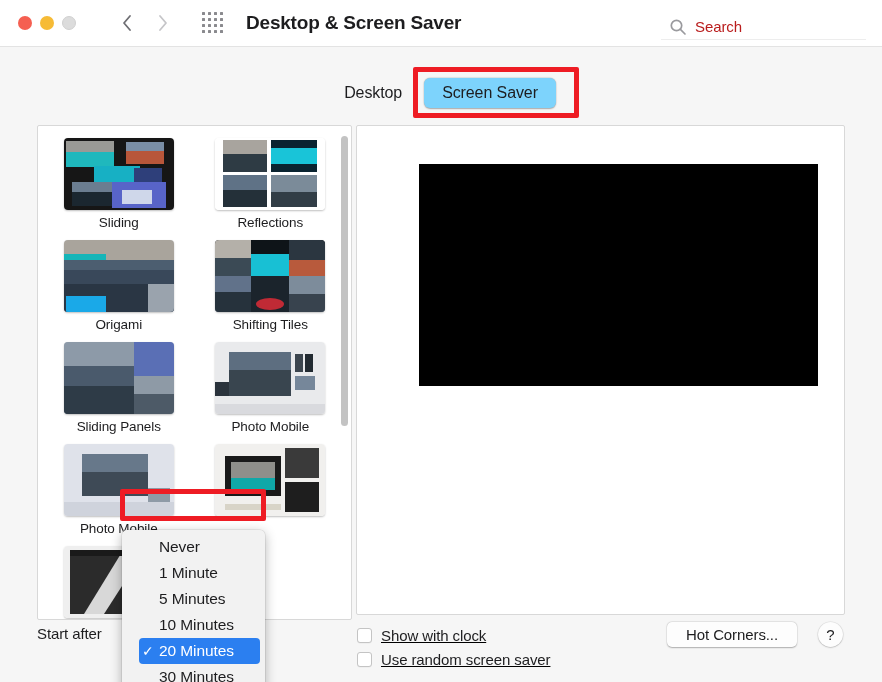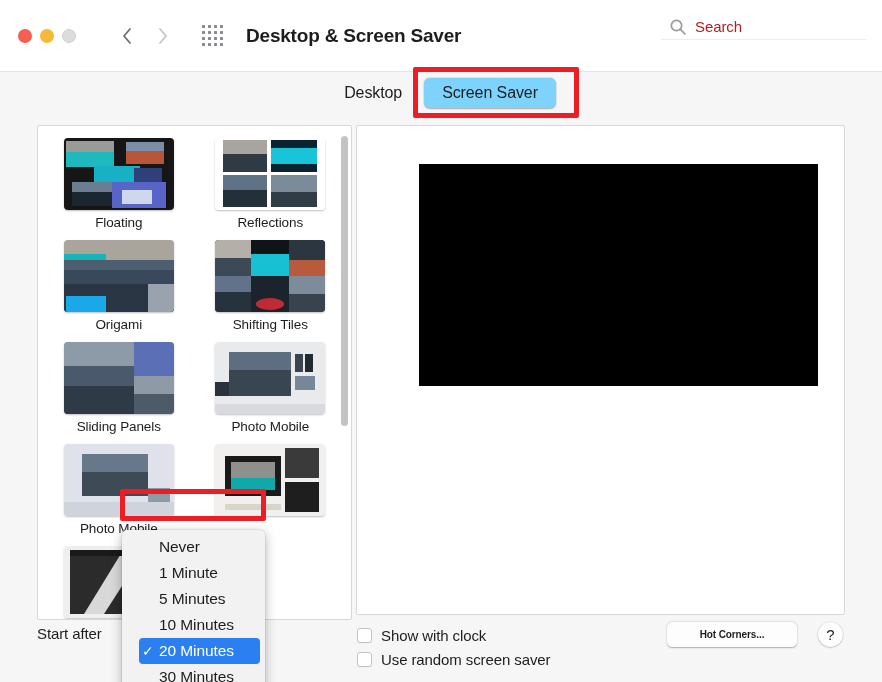--- a/index.html
+++ b/index.html
@@ -19,21 +19,21 @@
     height: 682px;
     background: #f6f6f6;
     overflow: hidden;
   }
 
   
   .titlebar {
     position: absolute;
     top: 0; left: 0;
     width: 882px;
-    height: 72px;
+    height: 47px;
     background: #ffffff;
     border-bottom: 1px solid #e3e3e3;
     display: flex;
     align-items: center;
   }
 
   .traffic-lights {
     display: flex;
     align-items: center;
     gap: 8px;
@@ -220,21 +220,21 @@
     position: absolute;
     left: 37px; top: 625px;
     font-size: 15px;
     color: #1d1d1f;
     letter-spacing: -0.1px;
     text-align: center;
   }
 
   .checks {
     position: absolute;
-    left: 357px; top: 623px;
+    left: 357px; top: 623px; text-decoration: underline;
   }
   .check-row {
     display: flex;
     align-items: center;
     height: 24px;
   }
   .checkbox {
     width: 15px; height: 15px;
     background: #ffffff;
     border: 1px solid #c4c4c4;
@@ -251,24 +251,23 @@
   .hot-corners-btn {
     position: absolute;
     left: 667px; top: 622px;
     width: 130px; height: 25px;
     background: #fdfdfd;
     border-radius: 5px;
     box-shadow: 0 0.5px 1.5px rgba(0,0,0,0.28), 0 0 0 0.5px rgba(0,0,0,0.06);
     display: flex;
     align-items: center;
     justify-content: center;
-    font-size: 10px;
+    font-size: 15px;
     color: #1d1d1f;
     letter-spacing: -0.1px;
-    font-weight: bold;
   }
   .help-btn {
     position: absolute;
     left: 818px; top: 622px;
     width: 25px; height: 25px;
     border-radius: 50%;
     background: #fdfdfd;
     box-shadow: 0 0.5px 1.5px rgba(0,0,0,0.28), 0 0 0 0.5px rgba(0,0,0,0.06);
     display: flex;
     align-items: center;
@@ -405,21 +404,21 @@
               <rect x="62" y="4" width="38" height="22" fill="#b8563a"></rect>
               <rect x="62" y="4" width="38" height="9" fill="#7a8ea5"></rect>
               <rect x="30" y="28" width="46" height="16" fill="#17b0c4"></rect>
               <rect x="70" y="30" width="28" height="14" fill="#2e3f7a"></rect>
               <rect x="8" y="44" width="42" height="24" fill="#6b7d90"></rect>
               <rect x="8" y="54" width="42" height="14" fill="#1b2730"></rect>
               <rect x="48" y="44" width="54" height="26" fill="#5864c8"></rect>
               <rect x="58" y="52" width="30" height="14" fill="#cfd7ea"></rect>
             </svg>
           </div>
-          <div class="saver-label">Floating</div>
+          <div class="saver-label">Sliding</div>
         </div>
 
 
         <div class="saver-cell">
           <div class="thumb">
             <svg viewBox="0 0 110 72" preserveAspectRatio="none">
               <rect width="110" height="72" fill="#ffffff"></rect>
               <rect x="8" y="2" width="44" height="32" fill="#a8a49e"></rect>
               <rect x="8" y="16" width="44" height="18" fill="#2e3b44"></rect>
               <rect x="56" y="2" width="46" height="32" fill="#0a2330"></rect>

